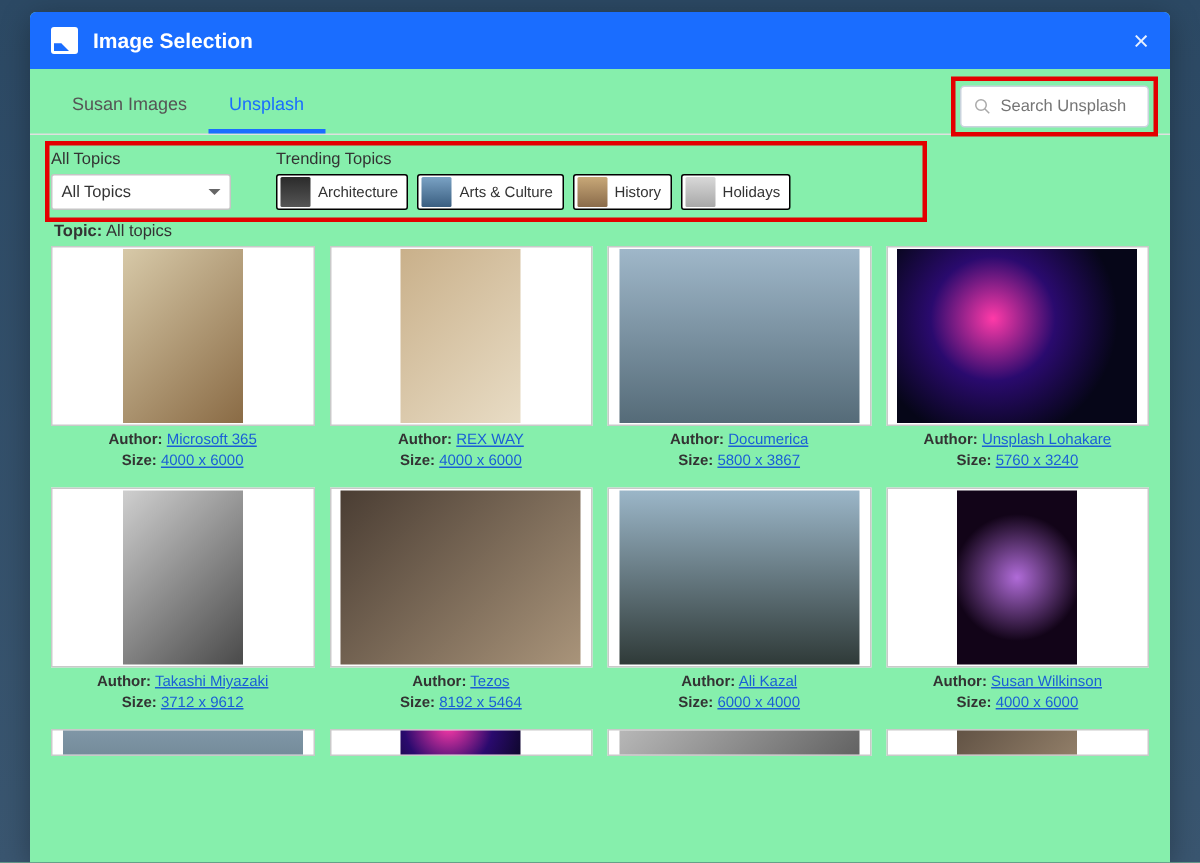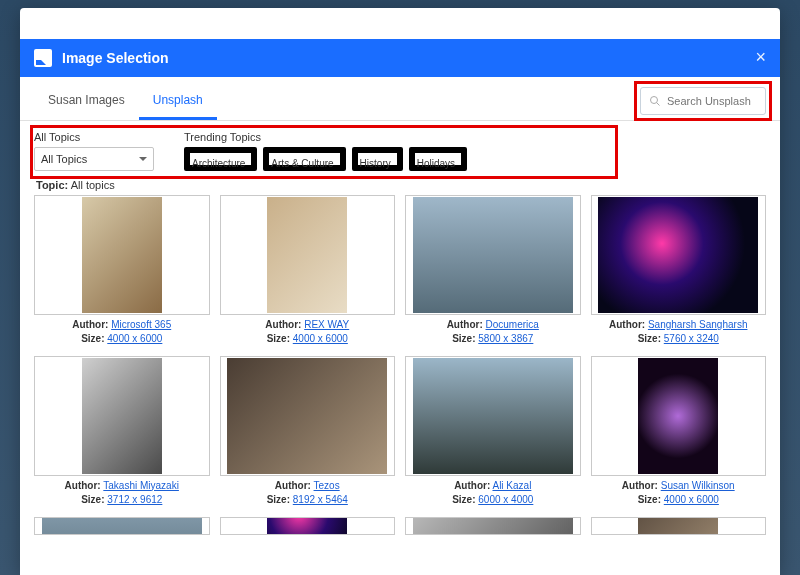--- a/index.html
+++ b/index.html
@@ -17,27 +17,26 @@
     position: absolute;
     inset: 0;
     background: linear-gradient(#2c4964 0%, #3a5670 100%);
   }
   .modal {
     position: absolute;
     top: 8px;
     left: 20px;
     right: 20px;
     bottom: 0;
-    background: #ffffff;
+    background: #86efac;
     border-radius: 4px 4px 0 0;
     display: flex;
     flex-direction: column;
     overflow: hidden;
     box-shadow: 0 4px 20px rgba(0,0,0,.3);
-    justify-content: center;
   }
   .modal-header {
     background: #1a6dff;
     color: #fff;
     height: 38px;
     display: flex;
     align-items: center;
     padding: 0 14px;
   }
   .modal-header .icon {
@@ -141,31 +140,30 @@
     border-radius:2px;
   }
   .select .caret {
     width:0;height:0;
     border-left:4px solid transparent;
     border-right:4px solid transparent;
     border-top:4px solid #666;
   }
   .chips { display:flex; gap:6px; }
   .chip {
-    border:6px solid #000000;
+    border:1px solid #000000;
     background:#fff;
     height:24px;
     display:flex;
     align-items:center;
     padding:0 6px 0 2px;
     font-size:10px;
     gap:5px;
     cursor:pointer;
     border-radius:2px;
-    flex-direction:column;
   }
   .chip .thumb {
     width:20px;height:20px;
     background:#888;
     border-radius:1px;
   }
   .topic-line {
     padding: 4px 16px 2px 16px;
     font-size:11px;
   }
@@ -296,21 +294,21 @@
       <div class="card">
         <div class="card-frame">
           <div class="img bg2 wide"></div>
         </div>
         <div class="caption"><b>Author:</b> <a href="#">Documerica</a><br><b>Size:</b> <a href="#">5800 x 3867</a></div>
       </div>
       <div class="card">
         <div class="card-frame">
           <div class="img bg3 wide"></div>
         </div>
-        <div class="caption"><b>Author:</b> <a href="#">Sangharsh Sangharsh</a><br><b>Size:</b> <a href="#">5760 x 3240</a></div>
+        <div class="caption"><b>Author:</b> <a href="#">Unsplash Lohakare</a><br><b>Size:</b> <a href="#">5760 x 3240</a></div>
       </div>
       <div class="card">
         <div class="card-frame">
           <div class="img bg4"></div>
         </div>
         <div class="caption"><b>Author:</b> <a href="#">Takashi Miyazaki</a><br><b>Size:</b> <a href="#">3712 x 9612</a></div>
       </div>
       <div class="card">
         <div class="card-frame">
           <div class="img bg5 wide"></div>

